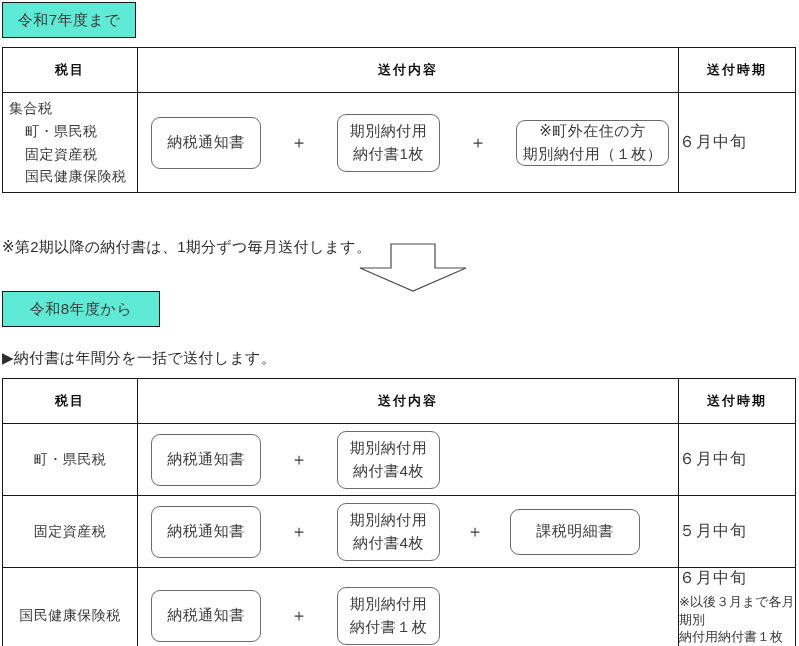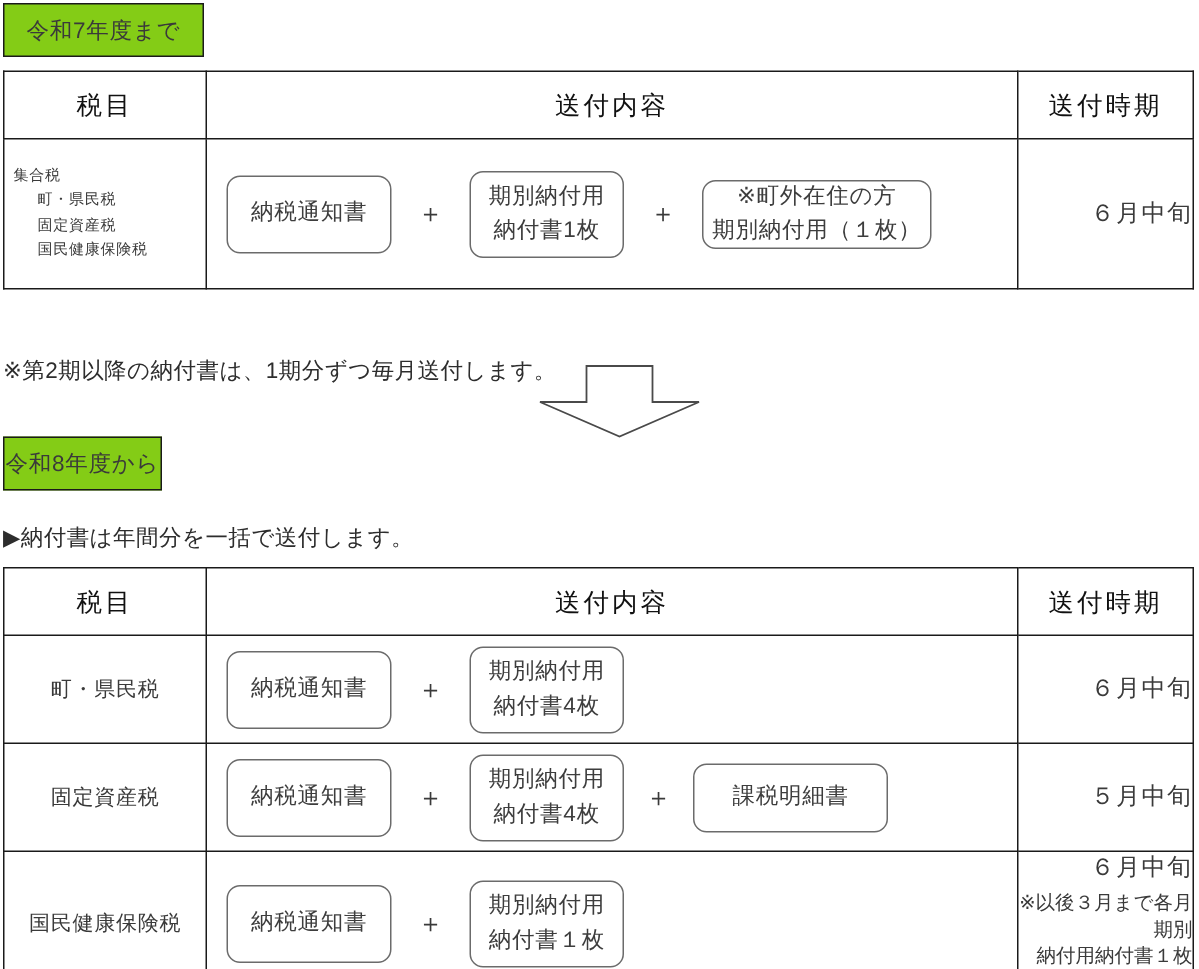--- a/index.html
+++ b/index.html
@@ -13,31 +13,31 @@
     position: relative;
     font-family: "Liberation Sans", "DejaVu Sans", sans-serif;
     color: #3a3a3a;
     overflow: hidden;
   }
 
   
   .era-box {
     position: absolute;
     border: 1px solid #1a1a1a;
-    background: #84cc16;
+    background: #5eead4;
     display: flex;
     align-items: center;
     justify-content: center;
     font-size: 15px;
     color: #3a3a3a;
     letter-spacing: 0.5px;
     box-sizing: border-box;
   }
   #era-box-before { left: 2px;  top: 2px;   width: 134px; height: 36px; }
-  #era-box-after  { left: 2px;  top: 291px; width: 106px; height: 36px; }
+  #era-box-after  { left: 2px;  top: 291px; width: 158px; height: 36px; }
 
   
   .note-line {
     position: absolute;
     font-size: 15px;
     color: #2d2d2d;
     letter-spacing: 0.3px;
     white-space: nowrap;
   }
   #note-monthly { left: 2px; top: 198px; margin-top: 40px; }
@@ -63,55 +63,55 @@
   #table-after  { left: 2px; top: 378px; width: 793px; }
 
   .tax-table td, .tax-table th {
     border: 1px solid #1a1a1a;
     padding: 0;
     vertical-align: middle;
     box-sizing: border-box;
   }
   .tax-table thead th {
     height: 45px;
-    font-size: 17px;
-    font-weight: normal;
+    font-size: 13px;
+    font-weight: bold;
     color: #111;
     letter-spacing: 2px;
     text-align: center;
   }
 
   .col-tax     { width: 135px; }
   .col-content { width: 541px; }
   .col-timing  { width: 117px; }
 
   
   .tax-name-cell {
     text-align: center;
     font-size: 14px;
     color: #3a3a3a;
     letter-spacing: 0.5px;
   }
   .tax-name-stack {
     text-align: left;
     padding-left: 6px;
     line-height: 1.62;
-    font-size: 10px;
+    font-size: 14px;
   }
   .tax-name-stack .lvl0 { padding-left: 0; }
   .tax-name-stack .lvl1 { padding-left: 16px; }
 
   
   .content-cell { padding: 6px 0; }
   .content-row {
     display: flex;
     align-items: center;
     justify-content: flex-start;
     padding-left: 13px;
-    gap: 0;
+    gap: 12px;
   }
   .item-box {
     border: 1px solid #6b6b6b;
     border-radius: 9px;
     background: #fff;
     display: flex;
     flex-direction: column;
     align-items: center;
     justify-content: center;
     font-size: 15px;
@@ -127,21 +127,21 @@
   .plus {
     width: 52px;
     text-align: center;
     font-size: 17px;
     color: #3a3a3a;
   }
   .plus.narrow { width: 46px; }
 
   
   .timing-cell {
-    text-align: right;
+    text-align: left;
     font-size: 16px;
     color: #3a3a3a;
     letter-spacing: 1px;
   }
   .timing-sub {
     display: block;
     font-size: 13px;
     line-height: 1.35;
     letter-spacing: 0;
     margin-top: 4px;

